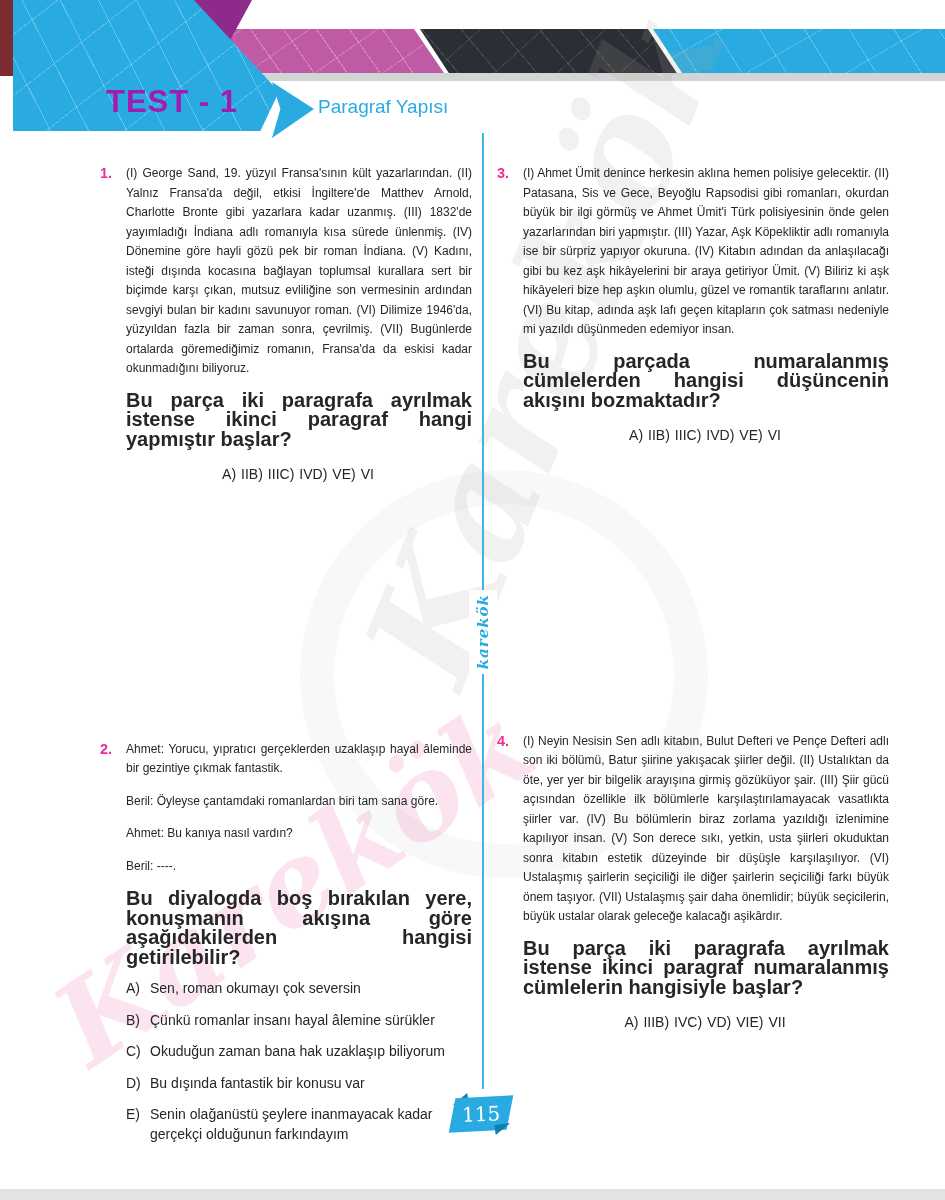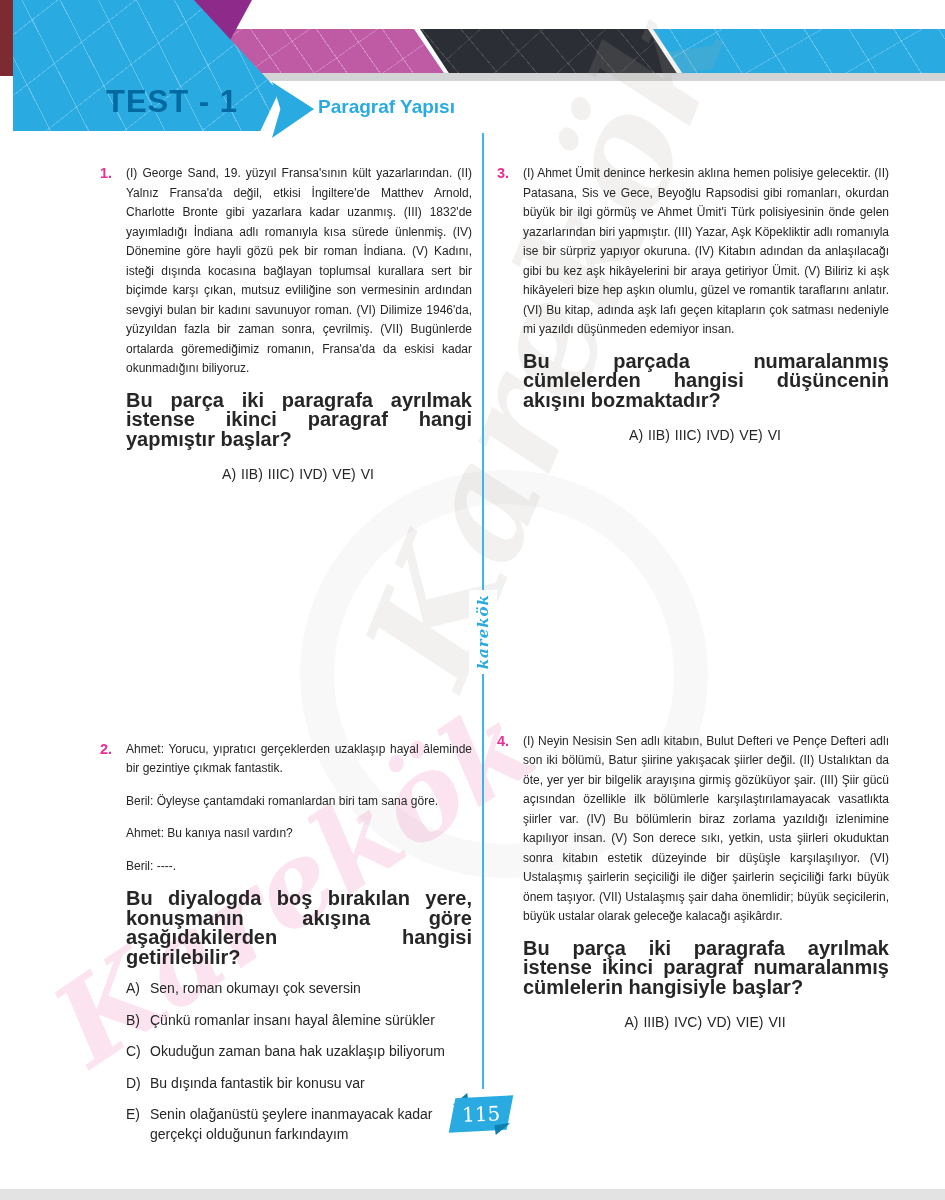--- a/index.html
+++ b/index.html
@@ -47,24 +47,24 @@
     clip-path:polygon(0 0,100% 0,100% 100%,10% 100%);
     background-image:repeating-linear-gradient(58deg,rgba(255,255,255,0) 0 37px,rgba(255,255,255,.26) 37px 38px),
       repeating-linear-gradient(-30deg,rgba(255,255,255,0) 0 49px,rgba(255,255,255,.2) 49px 50px);
     background-color:#29abe2;
   }
   .hdr-gray{
     left:244px;top:73px;width:701px;height:8px;background:#d2d4d5;
     clip-path:polygon(0 0,100% 0,100% 100%,1% 100%);
   }
   .test-label{
-    left:106px;top:84px;color:#0369a1;font-size:31px;font-weight:bold;letter-spacing:1px;
+    left:106px;top:84px;color:#a21caf;font-size:31px;font-weight:bold;letter-spacing:1px;
   }
   .section-title{
-    left:318px;top:96px;color:#29abe2;font-size:19px;font-weight:bold;
+    left:318px;top:96px;color:#29abe2;font-size:19px;font-weight:normal;
   }
   
   .wm-right{
     left:330px;top:640px;font-family:"DejaVu Serif",serif;font-style:italic;font-weight:bold;
     font-size:150px;color:rgba(176,168,155,0.16);transform:rotate(-68deg);transform-origin:left top;
     white-space:nowrap;pointer-events:none;
   }
   .wm-left{
     left:30px;top:980px;font-family:"DejaVu Serif",serif;font-style:italic;font-weight:bold;
     font-size:115px;color:rgba(233,120,180,0.20);transform:rotate(-34deg);transform-origin:left top;

